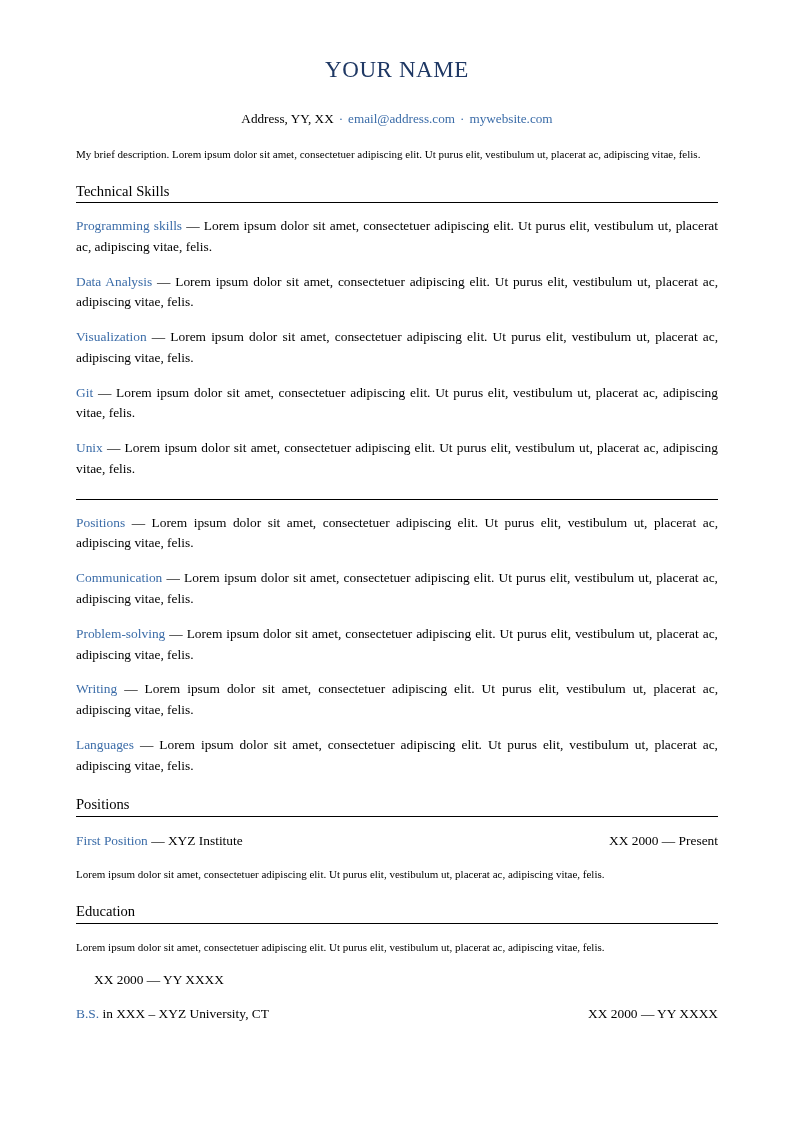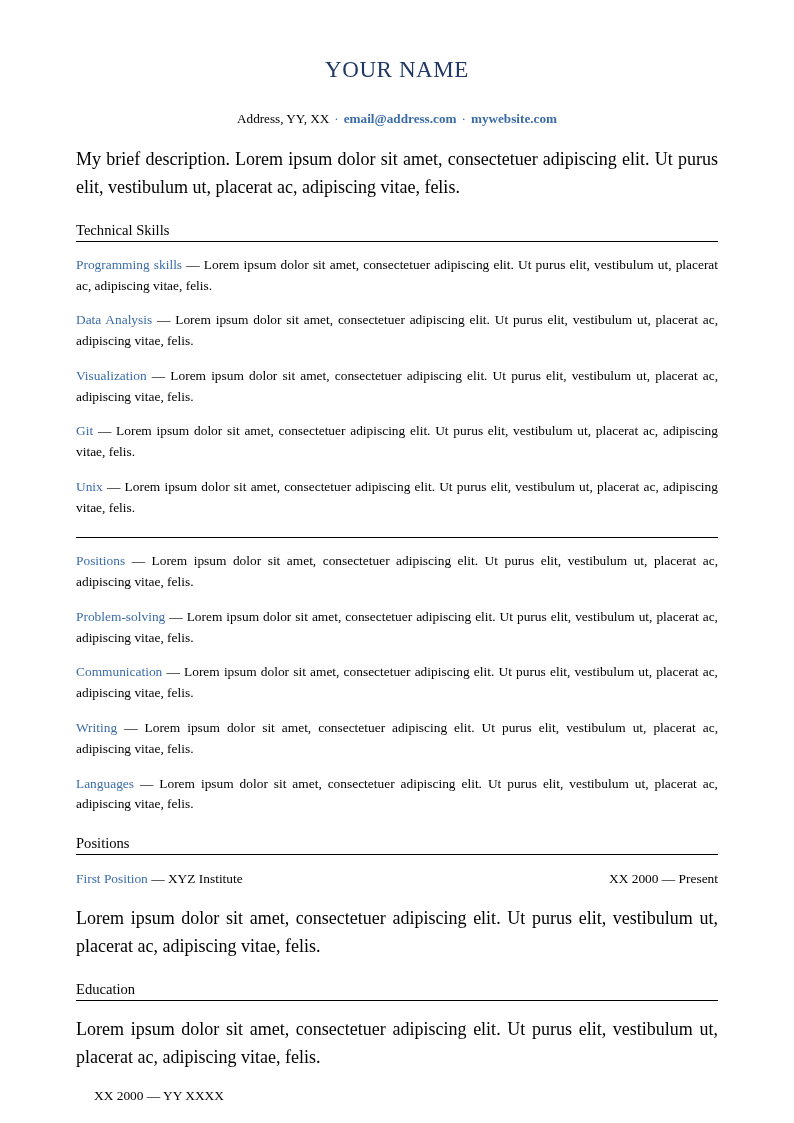--- a/index.html
+++ b/index.html
@@ -32,29 +32,29 @@
     font-weight: normal;
     line-height: 1.2;
   }
   .contact-line {
     text-align: center;
     font-size: 13.2px;
     margin-top: 26px;
     line-height: 1.3;
   }
   .contact-line .addr { color: #000000; }
-  .contact-line .link { color: #3b6ca8; font-weight: bold; }
+  .contact-line .link { color: #3b6ca8; }
   .contact-line .sep {
     color: #3b6ca8;
     padding: 0 5px;
   }
 
   
   .para {
-    font-size: 18px;
+    font-size: 11px;
     line-height: 1.55;
     text-align: justify;
     margin: 19px 0 0 0;
   }
   .para.tight { margin-top: 15px; }
 
   
   .section {
     margin-top: 19px;
   }
@@ -151,26 +151,26 @@
 
   <div class="section">
     <hr class="section-rule">
 
     <p class="entry">
       <span class="term">Positions</span>
       <span class="dash">—</span>
       <span>Lorem ipsum dolor sit amet, consectetuer adipiscing elit.  Ut purus elit, vestibulum ut, placerat ac, adipiscing vitae, felis.</span>
     </p>
     <p class="entry">
+      <span class="term">Communication</span>
+      <span class="dash">—</span>
+      <span>Lorem ipsum dolor sit amet, consectetuer adipiscing elit.  Ut purus elit, vestibulum ut, placerat ac, adipiscing vitae, felis.</span>
+    </p>
+    <p class="entry">
       <span class="term">Problem-solving</span>
-      <span class="dash">—</span>
-      <span>Lorem ipsum dolor sit amet, consectetuer adipiscing elit.  Ut purus elit, vestibulum ut, placerat ac, adipiscing vitae, felis.</span>
-    </p>
-    <p class="entry">
-      <span class="term">Communication</span>
       <span class="dash">—</span>
       <span>Lorem ipsum dolor sit amet, consectetuer adipiscing elit.  Ut purus elit, vestibulum ut, placerat ac, adipiscing vitae, felis.</span>
     </p>
     <p class="entry">
       <span class="term">Writing</span>
       <span class="dash">—</span>
       <span>Lorem ipsum dolor sit amet, consectetuer adipiscing elit.  Ut purus elit, vestibulum ut, placerat ac, adipiscing vitae, felis.</span>
     </p>
     <p class="entry">
       <span class="term">Languages</span>

